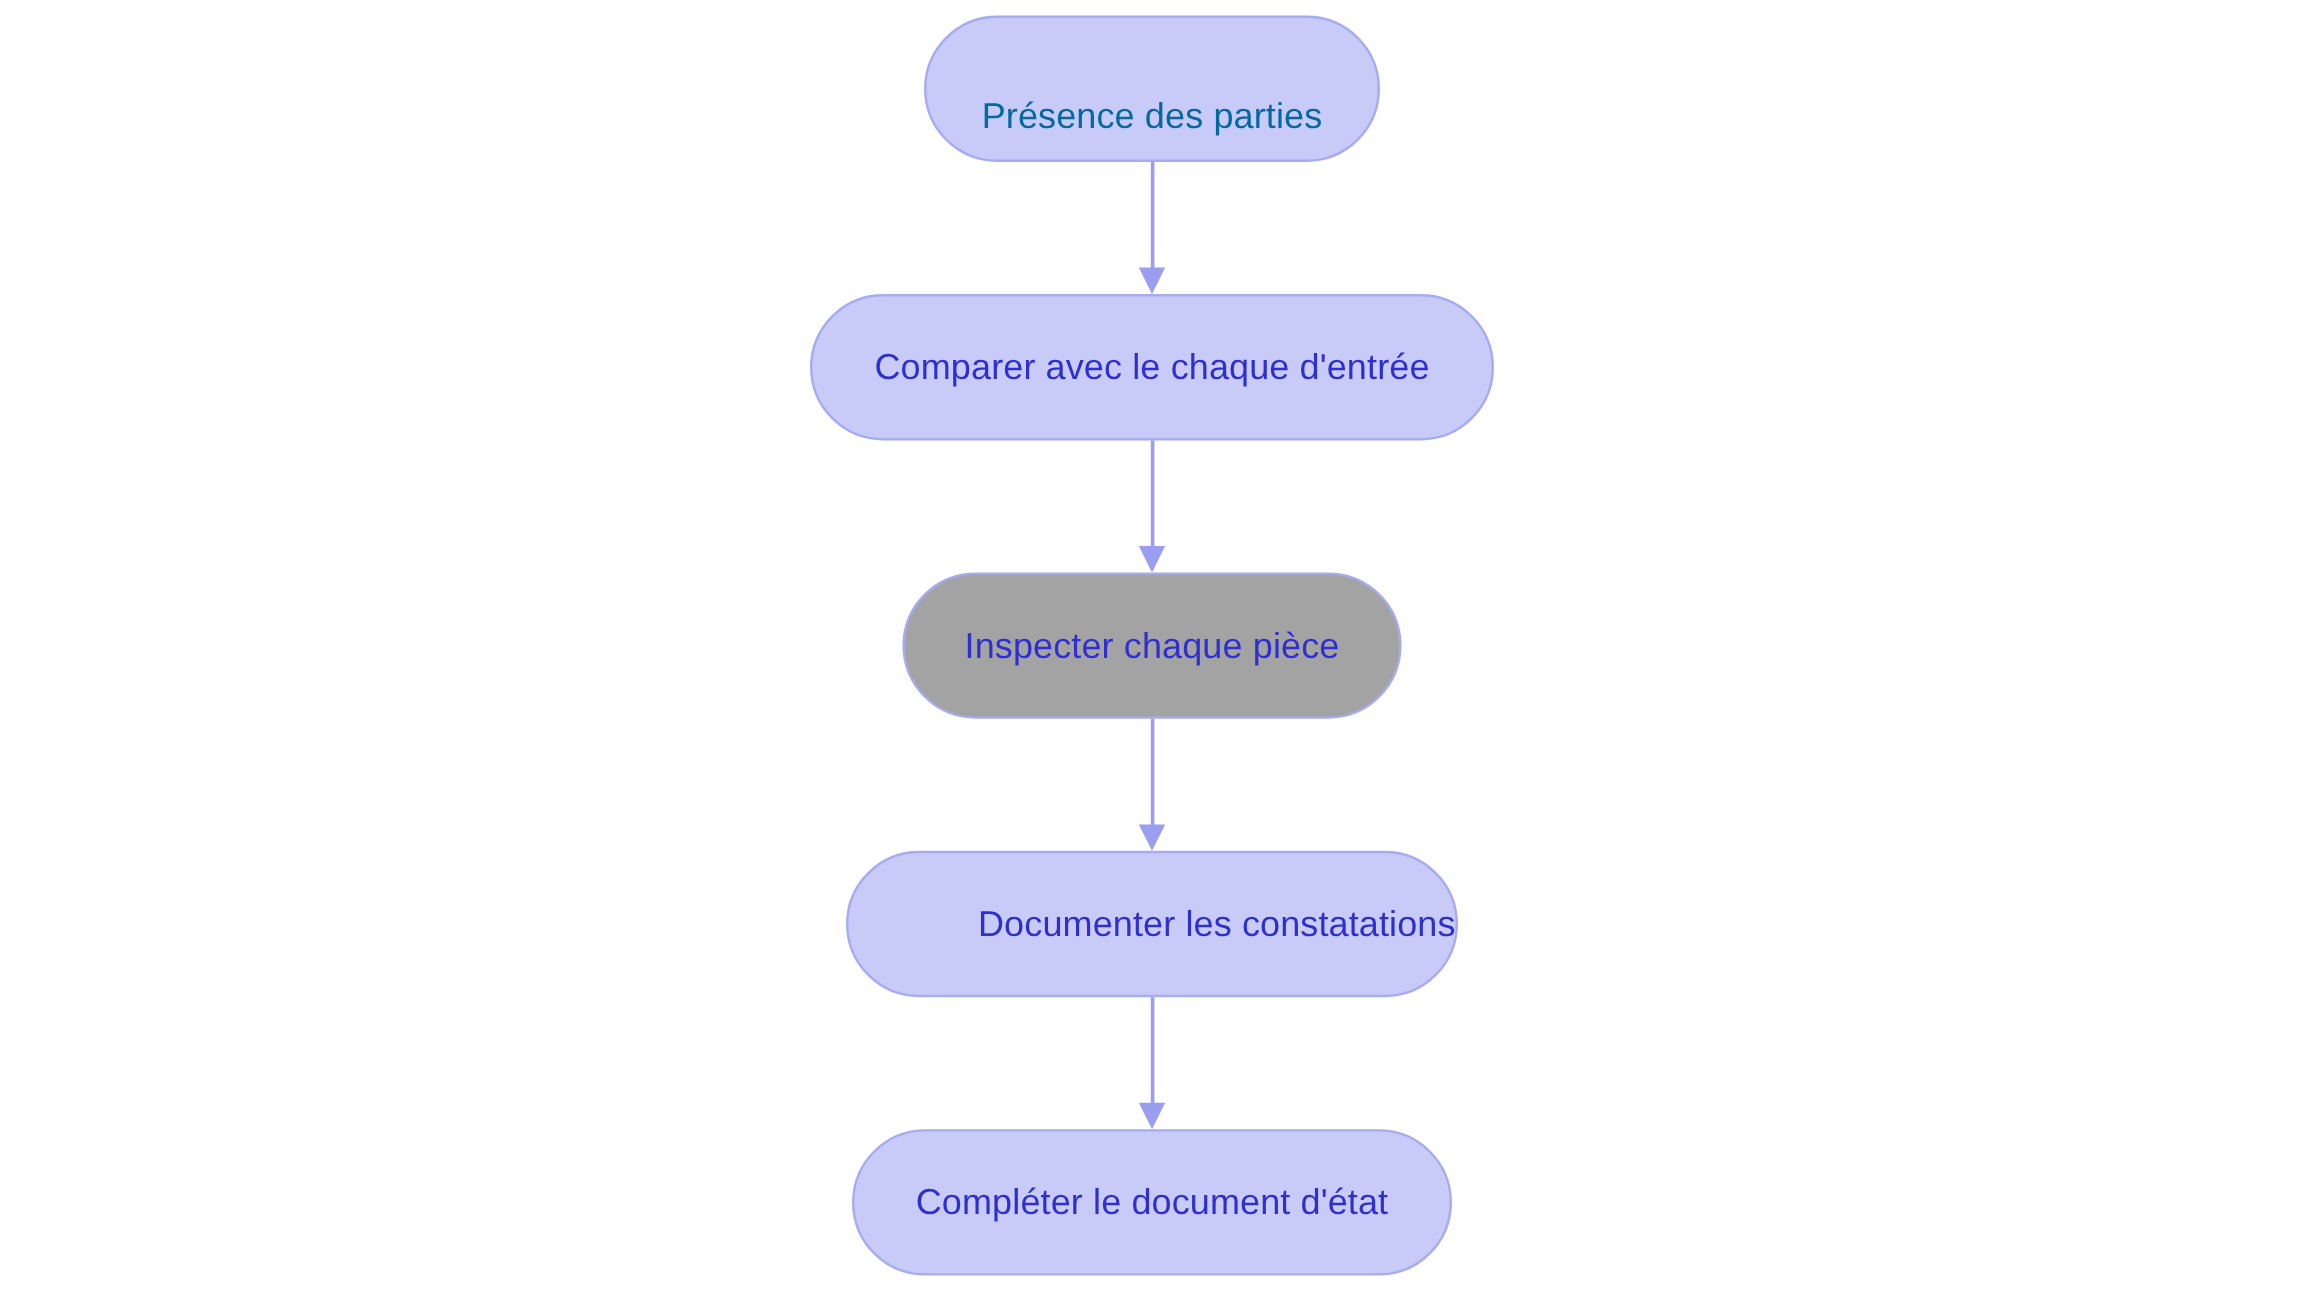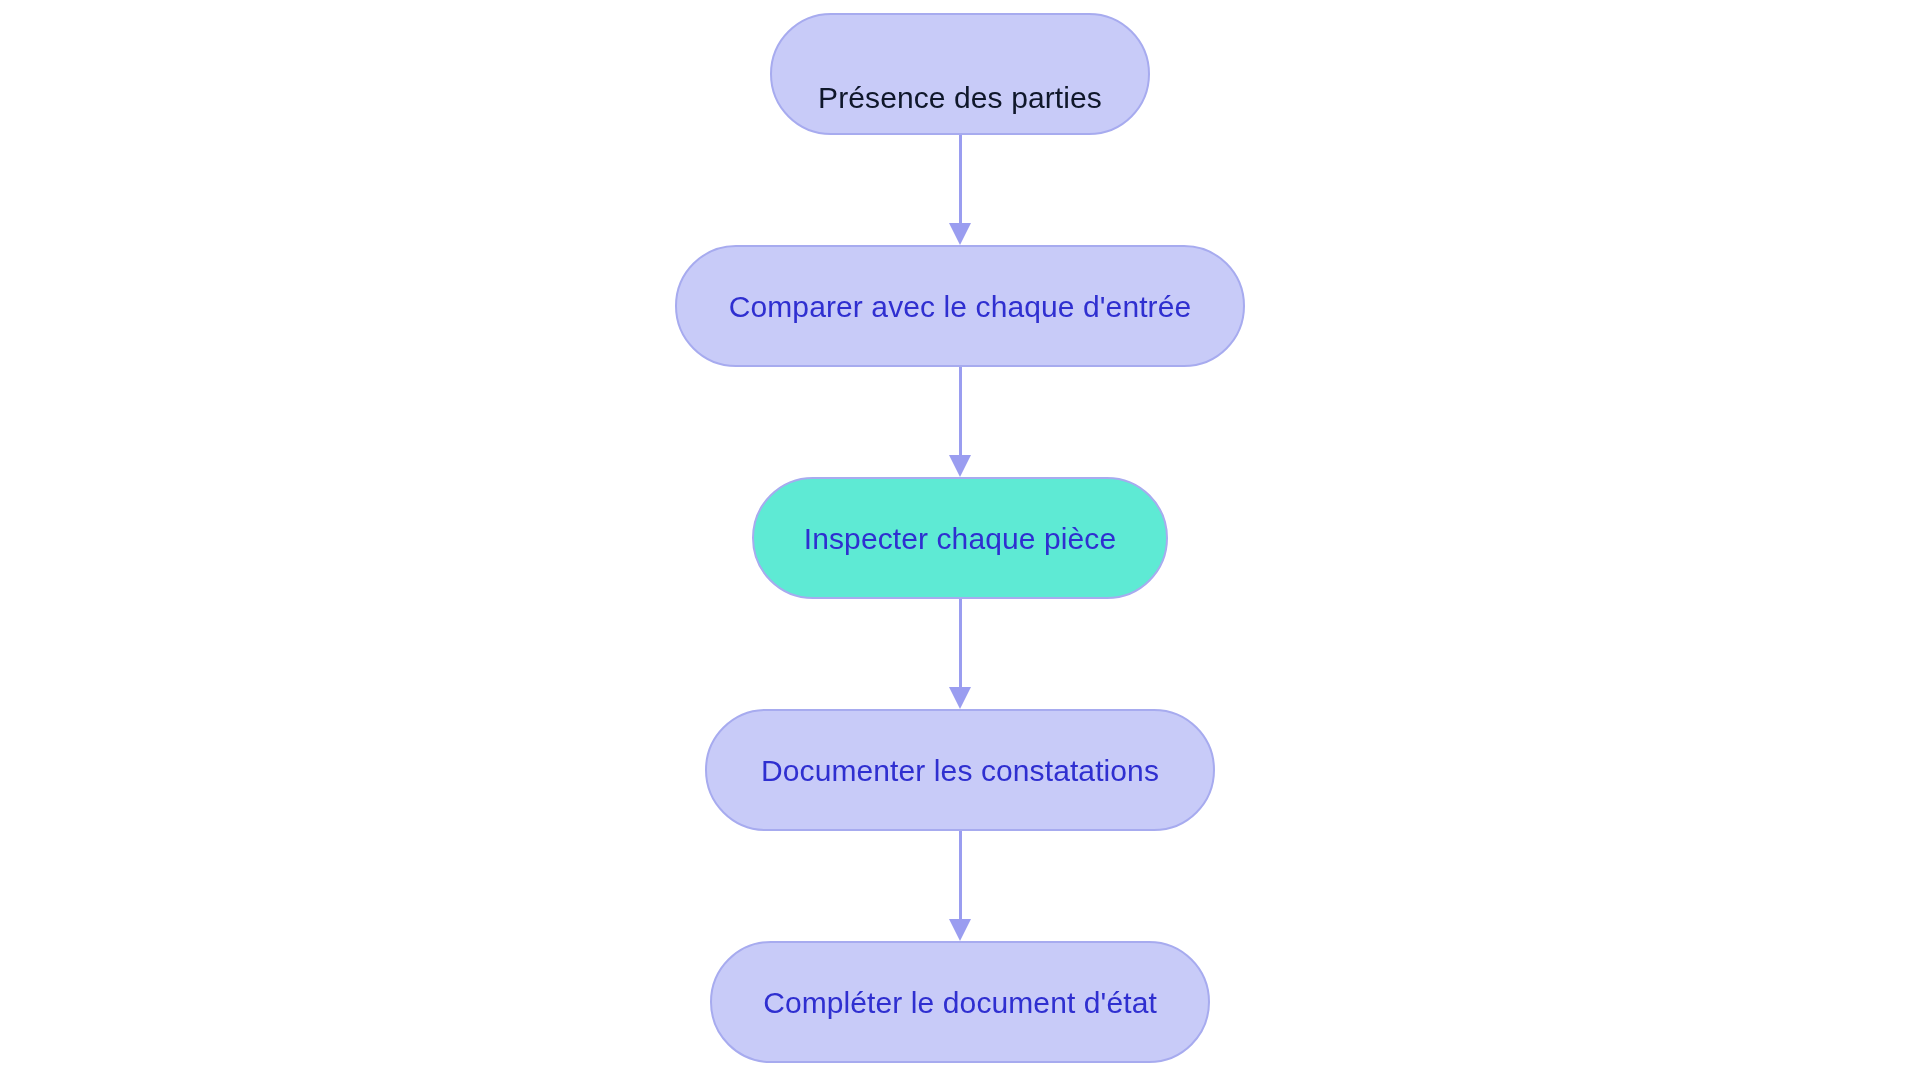--- a/index.html
+++ b/index.html
@@ -51,21 +51,21 @@
     line-height: 1.1;
     color: #2f2fd0;
     white-space: nowrap;
     letter-spacing: 0.1px;
   }
 
   
   .node-w1 { width: 380px; }
   .node-w2 { width: 570px; }
   .node-w3 { width: 416px; }
-  .node-w4 { width: 510px; }
+  .node-w4 { width: 510px; justify-content: flex-end; }
   .node-w5 { width: 500px; }
 
   .connector {
     position: relative;
     width: 24px;
     height: 110px;
     flex: 0 0 auto;
   }
   .connector .line {
     position: absolute;
@@ -92,38 +92,38 @@
 </style>
 </head>
 <body>
 
 <div id="flowchart" style="background: rgb(255, 255, 255);">
   <div class="flow-column">
 
     <div class="top-spacer"></div>
 
     <div class="node node-w1" style="background: rgb(200, 203, 248); border-color: rgb(167, 171, 239);">
-      <span class="node-label" style="color: #0f172a; margin-top: 46px;">Présence des parties</span>
+      <span class="node-label" style="color: #0369a1; margin-top: 46px;">Présence des parties</span>
     </div>
 
     <div class="connector">
       <span class="line" style="background: rgb(154, 157, 240);"></span>
       <span class="head" style="border-top-color: rgb(154, 157, 240);"></span>
     </div>
 
     <div class="node node-w2" style="background: rgb(200, 203, 248); border-color: rgb(167, 171, 239);">
       <span class="node-label" style="color: rgb(47, 47, 208);">Comparer avec le chaque d'entrée</span>
     </div>
 
     <div class="connector">
       <span class="line" style="background: rgb(154, 157, 240);"></span>
       <span class="head" style="border-top-color: rgb(154, 157, 240);"></span>
     </div>
 
-    <div class="node node-w3" style="background: #5eead4; border-color: rgb(167, 171, 239);">
+    <div class="node node-w3" style="background: #a3a3a3; border-color: rgb(167, 171, 239);">
       <span class="node-label" style="color: rgb(47, 47, 208);">Inspecter chaque pièce</span>
     </div>
 
     <div class="connector">
       <span class="line" style="background: rgb(154, 157, 240);"></span>
       <span class="head" style="border-top-color: rgb(154, 157, 240);"></span>
     </div>
 
     <div class="node node-w4" style="background: rgb(200, 203, 248); border-color: rgb(167, 171, 239);">
       <span class="node-label" style="color: rgb(47, 47, 208);">Documenter les constatations</span>

